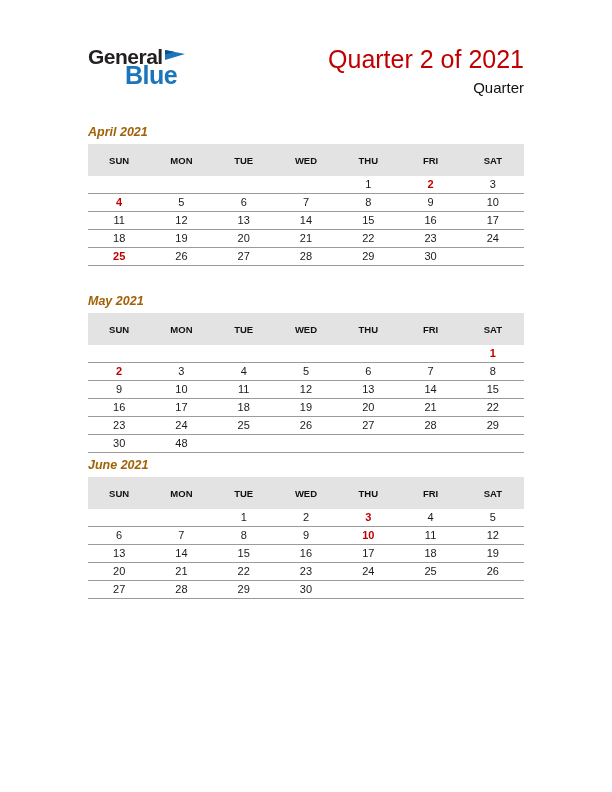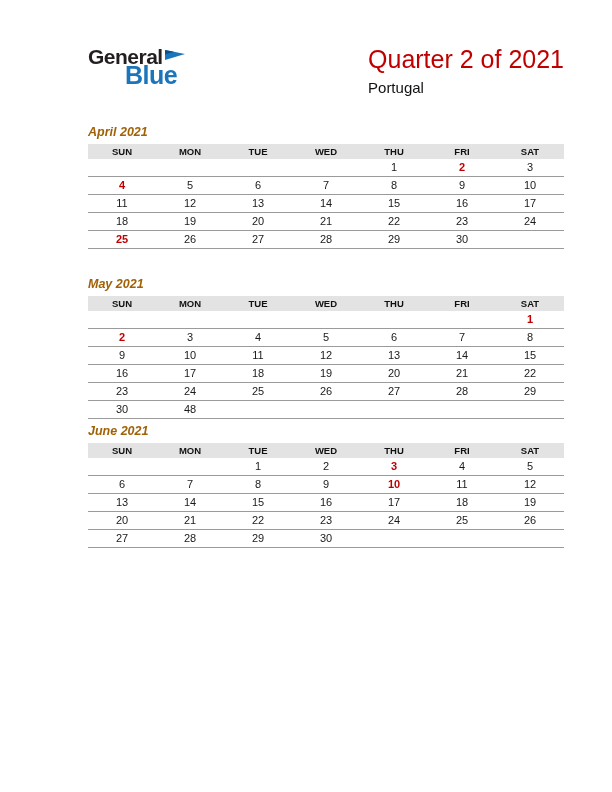--- a/index.html
+++ b/index.html
@@ -11,21 +11,21 @@
     width: 612px;
     height: 792px;
     font-family: "Liberation Sans", sans-serif;
     color: #1a1a1a;
     overflow: hidden;
   }
   .page {
     box-sizing: border-box;
     width: 612px;
     height: 792px;
-    padding: 46px 48px 0 88px;
+    padding: 46px 88px 0 88px;
   }
   
   .header {
     display: flex;
     justify-content: space-between;
     align-items: flex-start;
     min-height: 58px;
   }
   .logo { line-height: 1; }
   .logo-line1 {
@@ -41,21 +41,21 @@
     margin-top: -2px;
   }
   .logo-line2 {
     font-size: 25px;
     font-weight: 700;
     letter-spacing: -0.5px;
     color: #1b75bb;
     margin-left: 37px;
     margin-top: -4px;
   }
-  .title-block { }
+  .title-block { text-align: right; }
   .page-title {
     font-size: 25px;
     font-weight: 400;
     color: #c00000;
     margin: 0 0 6px 0;
     line-height: 1.1;
   }
   .page-subtitle {
     font-size: 15px;
     font-weight: 400;
@@ -77,21 +77,21 @@
   table.cal {
     width: 100%;
     border-collapse: collapse;
     table-layout: fixed;
   }
   table.cal thead th {
     background: #e3e3e3;
     font-size: 9.5px;
     font-weight: 700;
     color: #111111;
-    height: 15px;
+    height: 32px;
     padding: 0;
   }
   table.cal tbody td {
     font-size: 11px;
     font-weight: 400;
     color: #1a1a1a;
     height: 17px;
     line-height: 17px;
     text-align: center;
     padding: 0;
@@ -123,21 +123,21 @@
             <polygon points="0,0 20,4 0,10" fill="#1b75bb"></polygon>
             <polygon points="0,0 9,1.8 0,4.5" fill="#0d4f8b"></polygon>
           </svg>
         </span>
       </div>
       <div class="logo-line2">Blue</div>
     </div>
 
     <div class="title-block">
       <div class="page-title">Quarter 2 of 2021</div>
-      <div class="page-subtitle">Portugal</div>
+      <div class="page-subtitle">Quarter</div>
     </div>
   </div>
 
   <div class="month m-april">
     <div class="month-title">April 2021</div>
     <table class="cal">
         <thead>
           <tr>
             <th>SUN</th>
             <th>MON</th>

